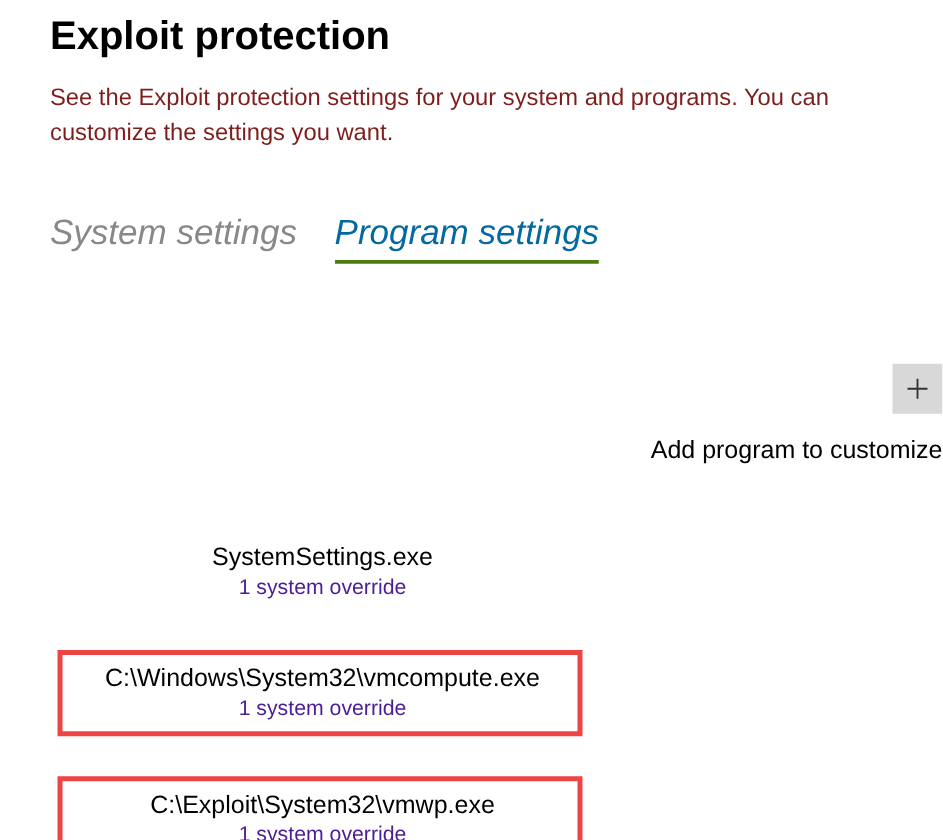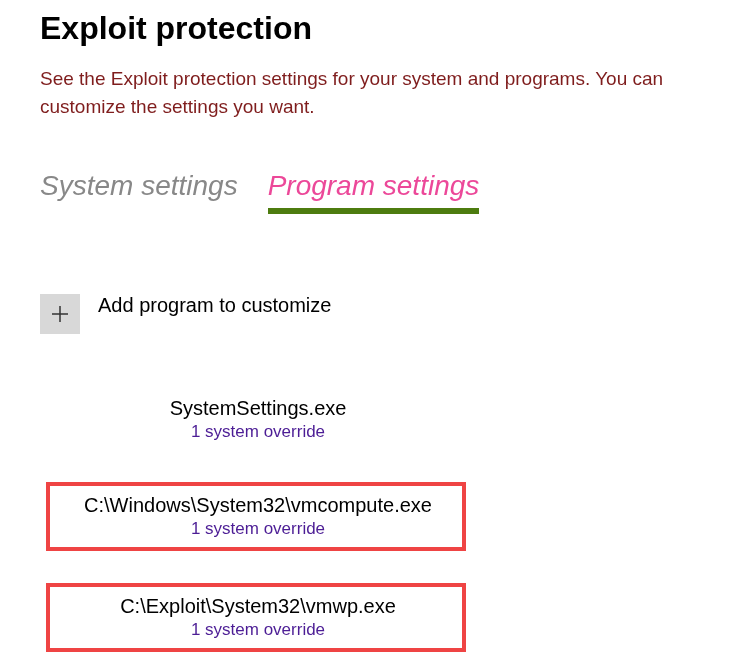--- a/index.html
+++ b/index.html
@@ -34,28 +34,29 @@
   }
   .tab {
     font-size: 28px;
     font-weight: 400;
     color: #888;
     padding-bottom: 6px;
     cursor: pointer;
     font-style: italic;
   }
   .tab.active {
-    color: #ec4899;
-    border-bottom: 6px solid #4d7c0f;
+    color: #0369a1;
+    border-bottom: 3px solid #4d7c0f;
   }
   .add-row {
     display: flex;
-    align-items: flex-start;
+    align-items: flex-end;
     gap: 18px;
     margin-bottom: 55px;
+    flex-direction: column;
   }
   .add-icon {
     width: 40px;
     height: 40px;
     background: #d8d8d8;
     display: flex;
     align-items: center;
     justify-content: center;
     cursor: pointer;
   }

